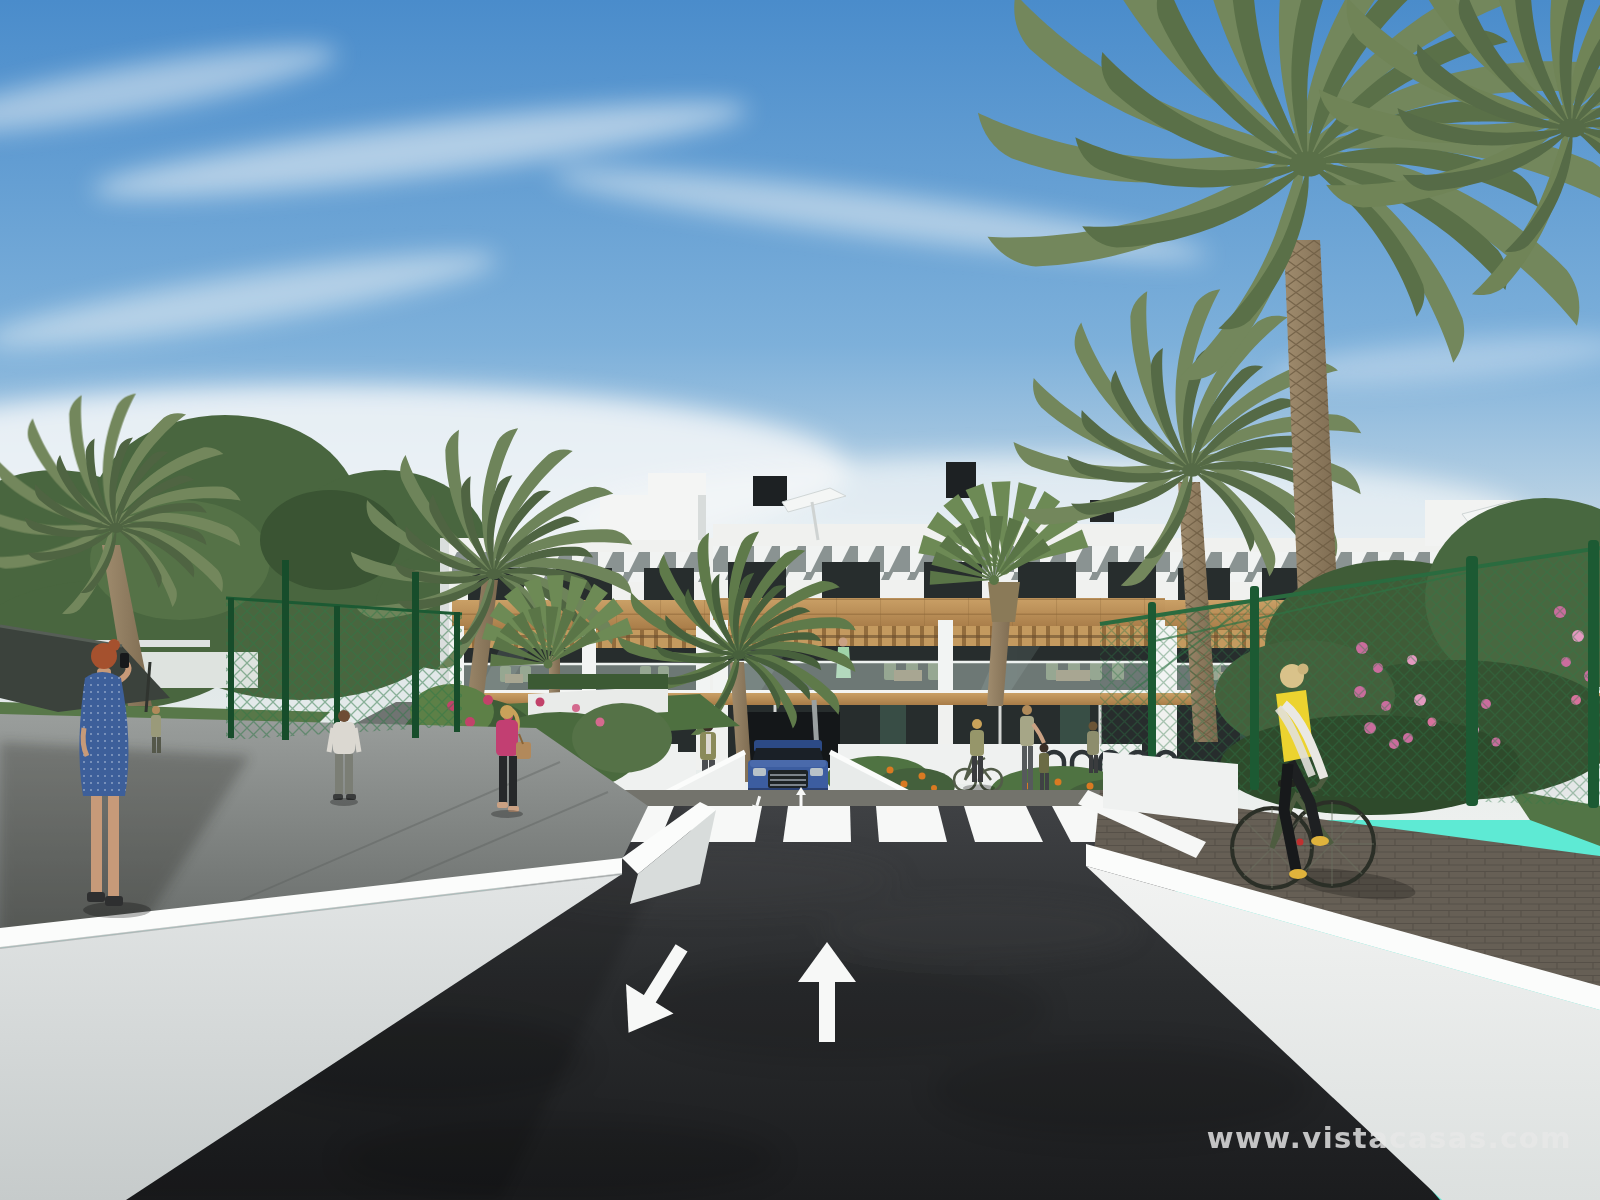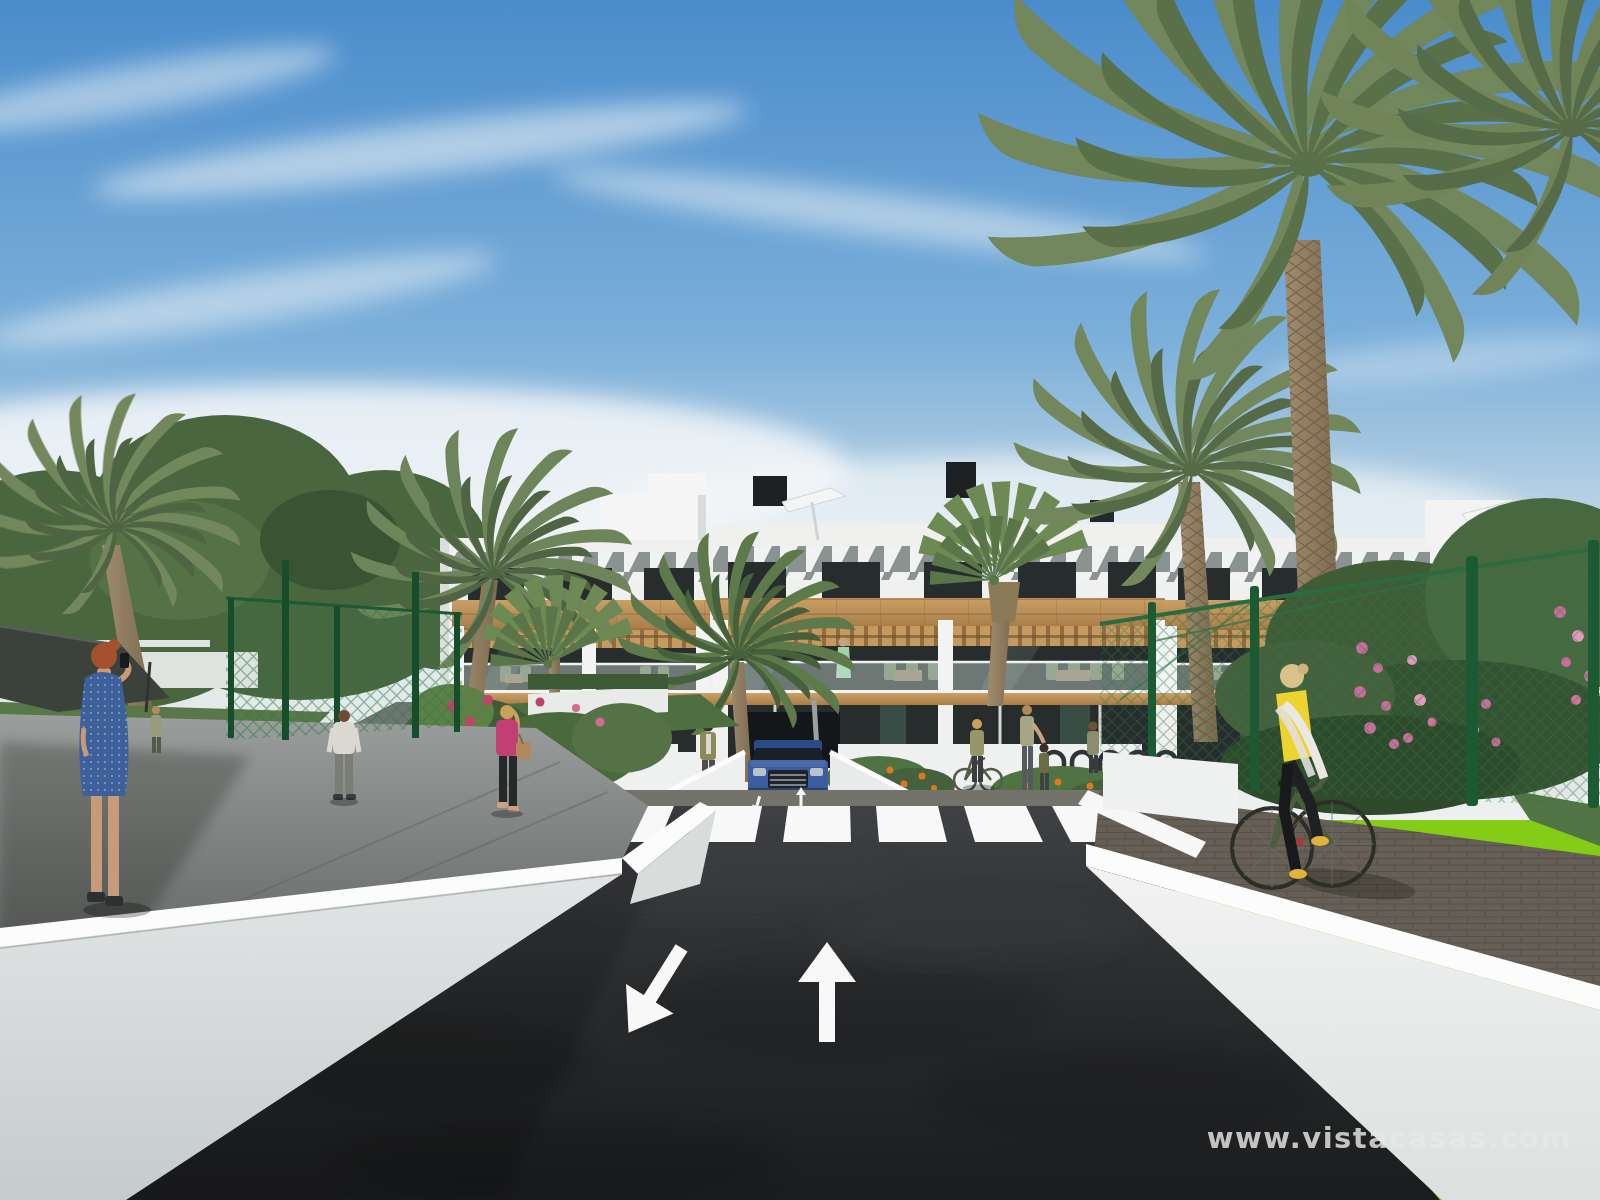--- a/index.html
+++ b/index.html
@@ -1,16 +1,16 @@
 <!DOCTYPE html>
 <html><head>
 <meta charset="utf-8">
 <style>
   html,body{margin:0;padding:0;background:#222;}
-  #stage{position:relative;width:1600px;height:1200px;overflow:hidden;background:#84cc16;}
+  #stage{position:relative;width:1600px;height:1200px;overflow:hidden;background:#5eead4;}
   svg{display:block;width:1600px;height:1200px;}
   .wm{font-family:"DejaVu Sans", "Liberation Sans", sans-serif;font-weight:bold;letter-spacing:1.5px;}
 </style>
 </head>
 <body>
 
 <div id="stage">
 <svg viewBox="0 0 1600 1200" xmlns="http://www.w3.org/2000/svg">
 <defs>
   <linearGradient id="skyg" x1="0" y1="0" x2="0" y2="1">

